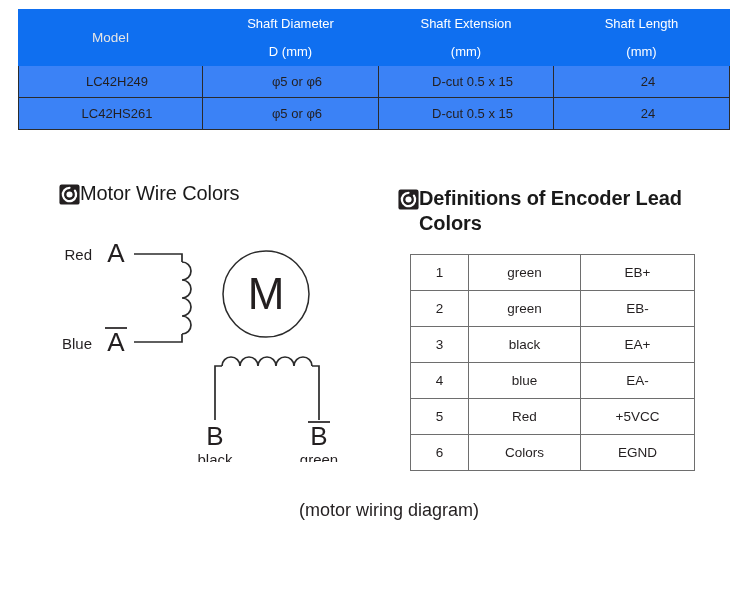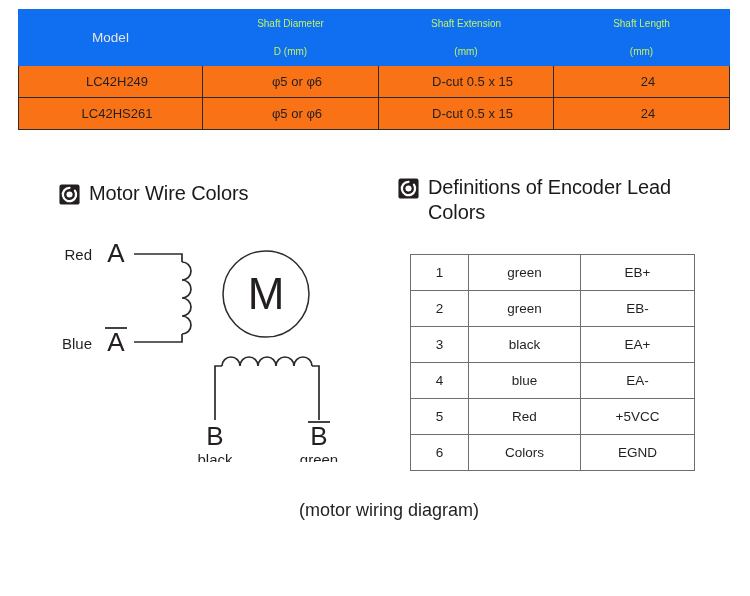--- a/index.html
+++ b/index.html
@@ -27,62 +27,61 @@
   }
   #spec-table td, #spec-table th {
     border: 1px solid #2b2b2b;
     text-align: center;
     vertical-align: middle;
     font-weight: normal;
     padding: 0;
   }
   #spec-table .hdr {
     background: #0f6ff0;
-    color: #bef264;
-    font-size: 10px;
+    color: #ffffff;
+    font-size: 13px;
     height: 27px;
     border-color: #0f6ff0;
   }
   #spec-table .hdr-model {
     background: #0f6ff0;
     color: #e5e5e5;
     font-size: 13.5px;
     border-color: #0f6ff0;
   }
   #spec-table .body-cell {
     font-size: 13px;
     height: 31px;
     color: #231f20;
-    background: #f97316;
+    background: #3b82f6;
     padding-left: 13px;
   }
 
   
   .section-head {
     position: absolute;
     display: flex;
     align-items: flex-start;
-    gap: 9px;
   }
   .bullet-icon {
     flex: 0 0 auto;
     width: 21px;
     height: 21px;
     margin-top: 3px;
     display: block;
   }
   .section-title {
     font-size: 20px;
     line-height: 25px;
     color: #1a1a1a;
     letter-spacing: -0.1px;
   }
 
   #head-motor { left: 59px; top: 181px; width: 300px; }
-  #head-encoder { left: 398px; top: 175px; width: 290px; }
+  #head-encoder { left: 398px; top: 186px; width: 290px; font-weight: bold; }
 
   
   #wiring-diagram {
     position: absolute;
     left: 60px;
     top: 232px;
     width: 330px;
     height: 230px;
   }
   #wiring-diagram svg { display: block; }

